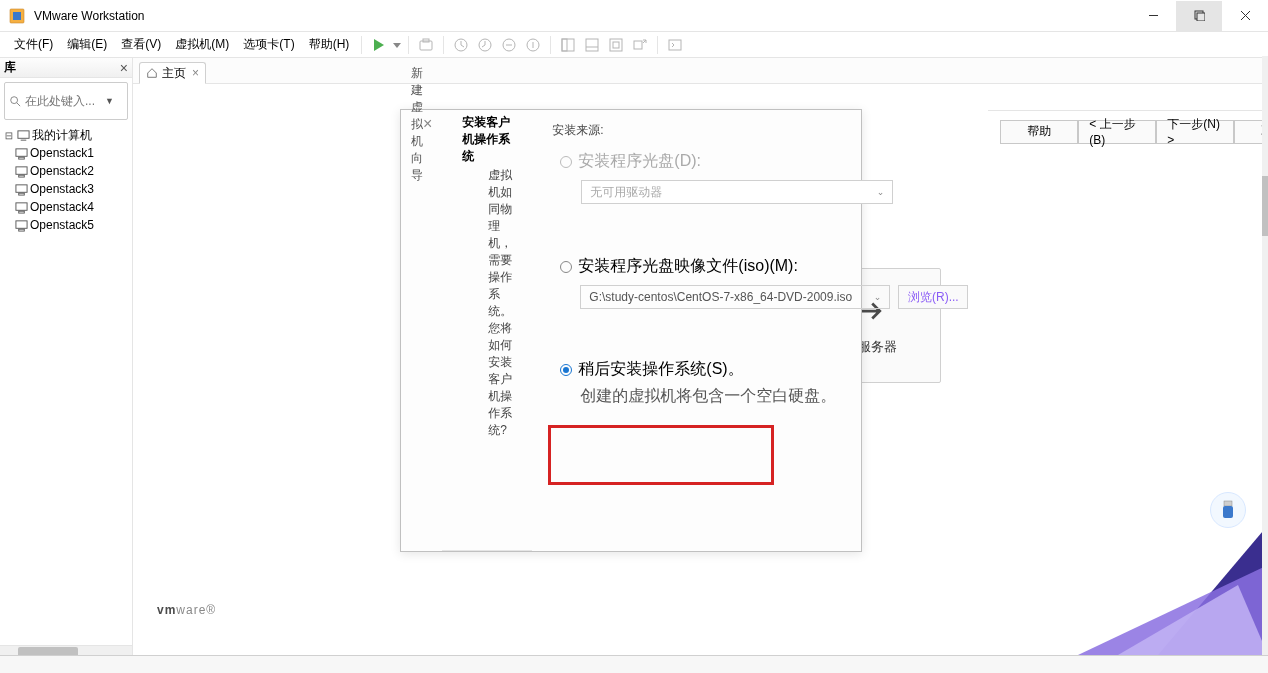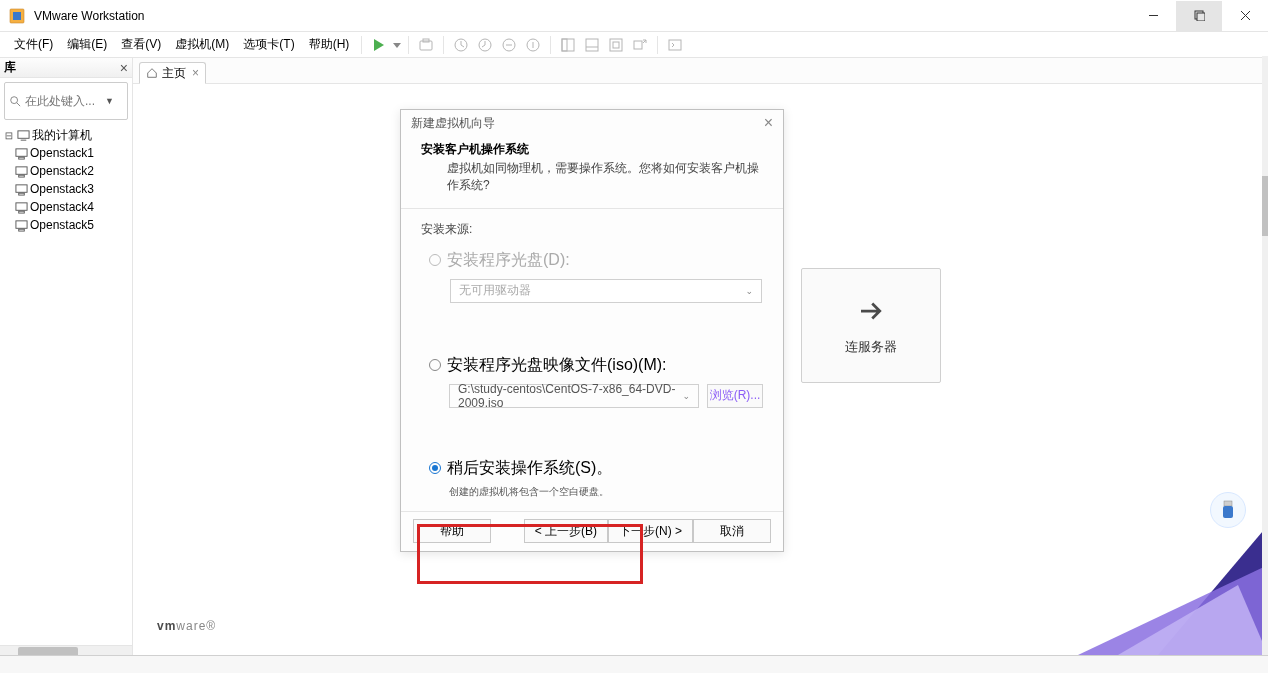--- a/index.html
+++ b/index.html
@@ -45,30 +45,30 @@
 .tree-row .ic svg { width: 13px; height: 13px; stroke: #555; fill: none; }
 .scrollbar-h { height: 12px; display: flex; align-items: center; background: #f0f0f0; border-top: 1px solid #e5e5e5; }
 .scrollbar-h .thumb { height: 10px; width: 60px; background: #c1c1c1; border-radius: 2px; margin-left: 18px; }
 
 
 .content { flex: 1; display: flex; flex-direction: column; position: relative; }
 .tabbar { height: 26px; display: flex; align-items: flex-end; padding-left: 6px; border-bottom: 1px solid #e5e5e5; background: #fcfcfc; }
 .tab { height: 22px; display: flex; align-items: center; padding: 0 6px; gap: 4px; border: 1px solid #d0d0d0; border-bottom: 1px solid #fff; border-radius: 3px 3px 0 0; background: #fff; position: relative; top: 1px; }
 .tab .x { font-size: 12px; color: #888; margin-left: 2px; }
 .canvas { flex: 1; background: #fff; position: relative; }
-.vmwlogo { position: absolute; left: 24px; bottom: 22px; font-size: 17px; letter-spacing: 1px; font-weight: bold; color: #4b4b4b; font-style: normal; }
+.vmwlogo { position: absolute; left: 24px; bottom: 38px; font-size: 17px; letter-spacing: 1px; font-weight: bold; color: #4b4b4b; font-style: normal; }
 .vmwlogo span.dim { color: #888; font-weight: normal;}
 
 
 .card { position: absolute; top: 184px; right: 327px; width: 140px; height: 115px; border: 1px solid #d0d0d0; border-radius: 2px; display: flex; flex-direction: column; align-items: center; justify-content: center; gap: 12px; background: #fafafa; }
 .card svg { width: 30px; height: 30px; stroke: #4a4a4a; fill: none; stroke-width: 2.2; }
 .card .lbl { font-size: 13px; color: #333; }
 
 
-.dialog { position: absolute; left: 400px; top: 109px; width: 384px; height: 443px; border: 1px solid #c0c0c0; background: #fdfdfd; box-shadow: 0 2px 10px rgba(0,0,0,0.1); display: flex; flex-direction: column; }
+.dialog { position: absolute; left: 400px; top: 109px; width: 462px; height: 443px; border: 1px solid #c0c0c0; background: #fdfdfd; box-shadow: 0 2px 10px rgba(0,0,0,0.1); display: flex; flex-direction: row; }
 .dlg-title { height: 28px; display: flex; align-items: center; padding: 0 10px; color: #555; font-size: 12px; }
 .dlg-title .spacer { flex: 1; }
 .dlg-title .x { font-size: 16px; color: #888; }
 .dlg-hdr { padding: 4px 20px 14px 20px; border-bottom: 1px solid #e5e5e5; }
 .dlg-hdr .h1 { font-weight: bold; font-size: 12px; }
 .dlg-hdr .h2 { font-size: 12px; color: #444; margin-left: 26px; margin-top: 2px; }
 .dlg-body { flex: 1; padding: 12px 20px; position: relative; }
 .srclabel { font-size: 12px; color: #444; margin-bottom: 12px; }
 .opt { display: flex; align-items: center; gap: 6px; margin-left: 8px; }
 .opt .radio { width: 12px; height: 12px; border: 1px solid #888; border-radius: 50%; display: flex; align-items: center; justify-content: center; }
@@ -79,21 +79,21 @@
 .opt .lbl.dis { color: #aaa; }
 .combo { margin: 8px 0 0 29px; width: 312px; height: 24px; border: 1px solid #d0d0d0; display: flex; align-items: center; padding: 0 8px; color: #999; font-size: 12px; }
 .combo .spacer { flex: 1; }
 .combo .dd { font-size: 9px; color: #888; }
 .combo.dis { background: #fff; color: #aaa; }
 .iso-row { display: flex; align-items: center; gap: 8px; margin: 8px 0 0 28px; }
 .iso-row .combo { margin: 0; width: 310px; color: #555; }
 .btn-sm { width: 70px; height: 24px; border: 1px solid #d0d0d0; background: #fafafa; font-size: 12px; color: #8b5cf6; display: flex; align-items: center; justify-content: center; }
 .highlight-box { position: absolute; left: 16px; top: 315px; width: 226px; height: 60px; border: 3px solid #d62323; }
 .opt-later { margin-top: 90px; }
-.later-desc { font-size: 10px; color: #555; margin: 6px 0 0 28px; }
+.later-desc { font-size: 16px; color: #555; margin: 6px 0 0 28px; }
 .dlg-foot { height: 42px; border-top: 1px solid #e5e5e5; display: flex; align-items: center; padding: 0 12px; }
 .dlg-foot .spacer { flex: 1; }
 .dlg-btn { min-width: 78px; height: 24px; border: 1px solid #c8c8c8; background: #fafafa; font-size: 12px; display: flex; align-items: center; justify-content: center; padding: 0 10px; }
 
 
 .tri-wrap { position: absolute; right: 0; bottom: 18px; width: 250px; height: 160px; pointer-events: none; }
 
 
 .usb { position: absolute; right: 22px; bottom: 145px; width: 36px; height: 36px; border-radius: 50%; background: #f2f8ff; border: 1px solid #d8e8ff; display: flex; align-items: center; justify-content: center; }
 .usb svg { width: 16px; height: 20px; }

